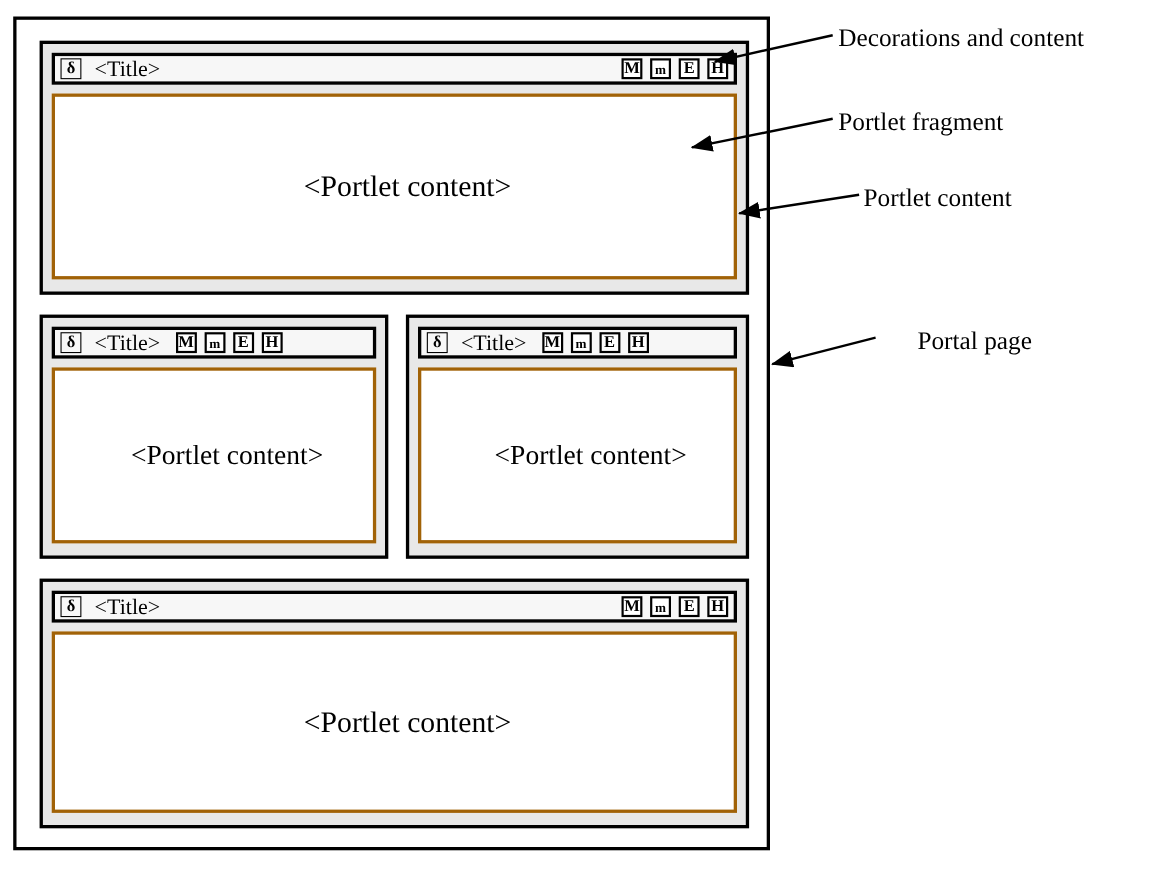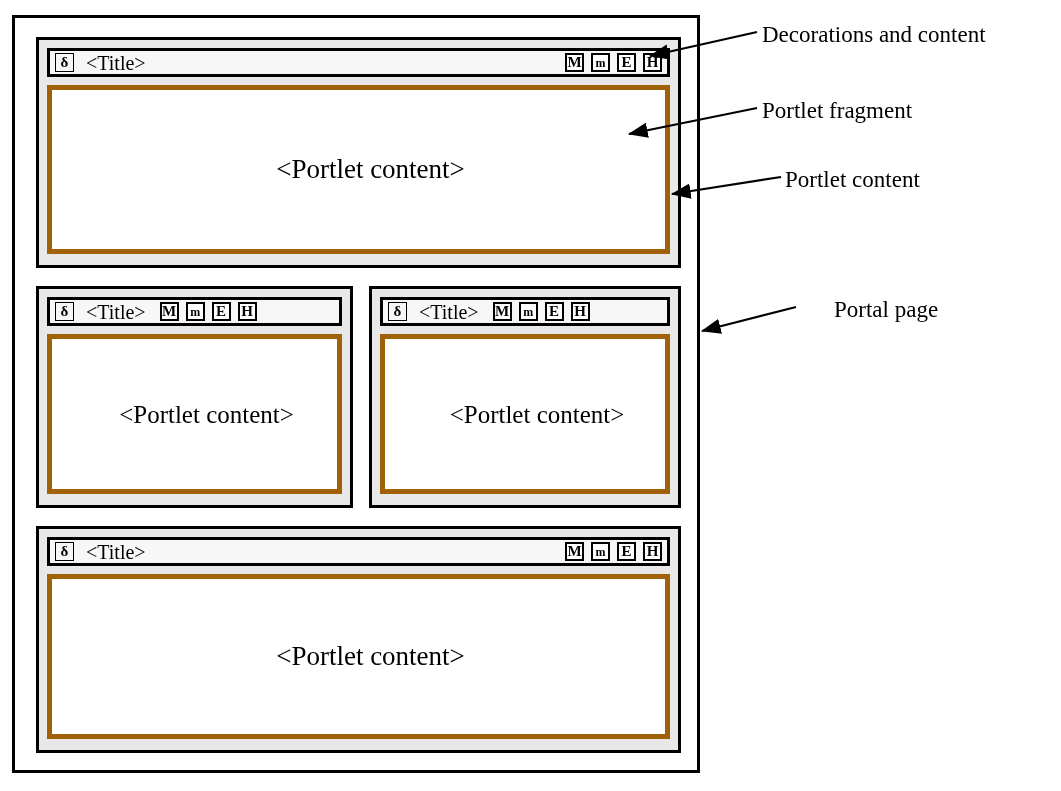--- a/index.html
+++ b/index.html
@@ -140,21 +140,21 @@
     font-family: "Liberation Serif", "DejaVu Serif", serif;
   }
   .ctrl-btn.small-glyph {
     font-size: 12px;
   }
 
   
   .portlet-fragment {
     margin-top: 8px;
     background: #ffffff;
-    border: 5px solid #a16207;
+    border: 3px solid #a16207;
     box-sizing: border-box;
     display: flex;
     align-items: center;
     justify-content: center;
     padding-left: 24px;
   }
   .pw-top .portlet-fragment { height: 169px; }
   .pw-mid-left .portlet-fragment { height: 160px; }
   .pw-mid-right .portlet-fragment { height: 160px; }
   .pw-bottom .portlet-fragment { height: 165px; }

